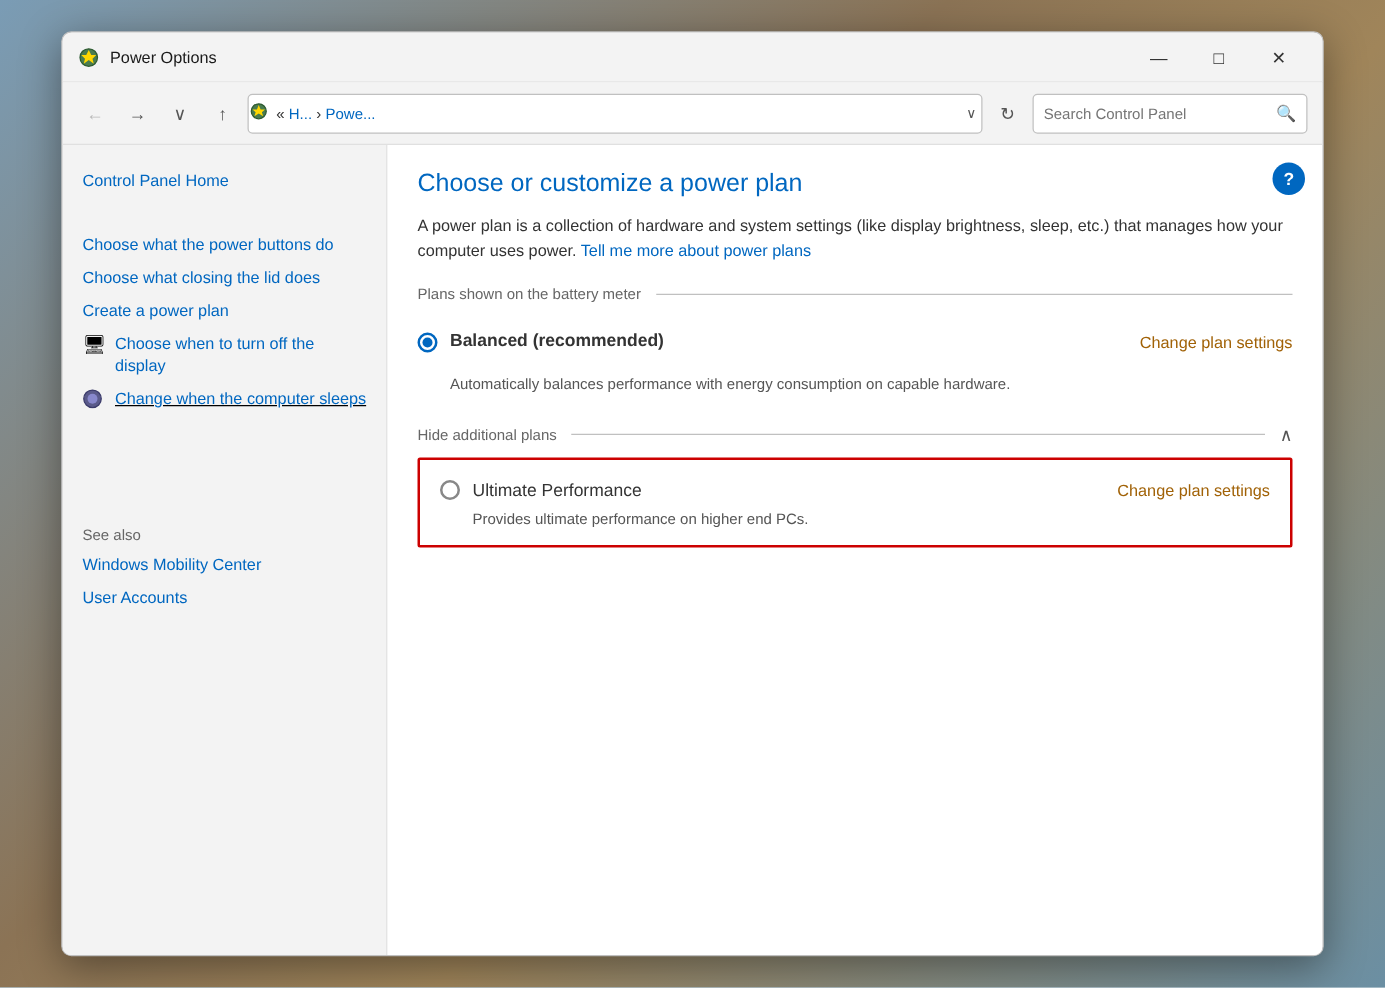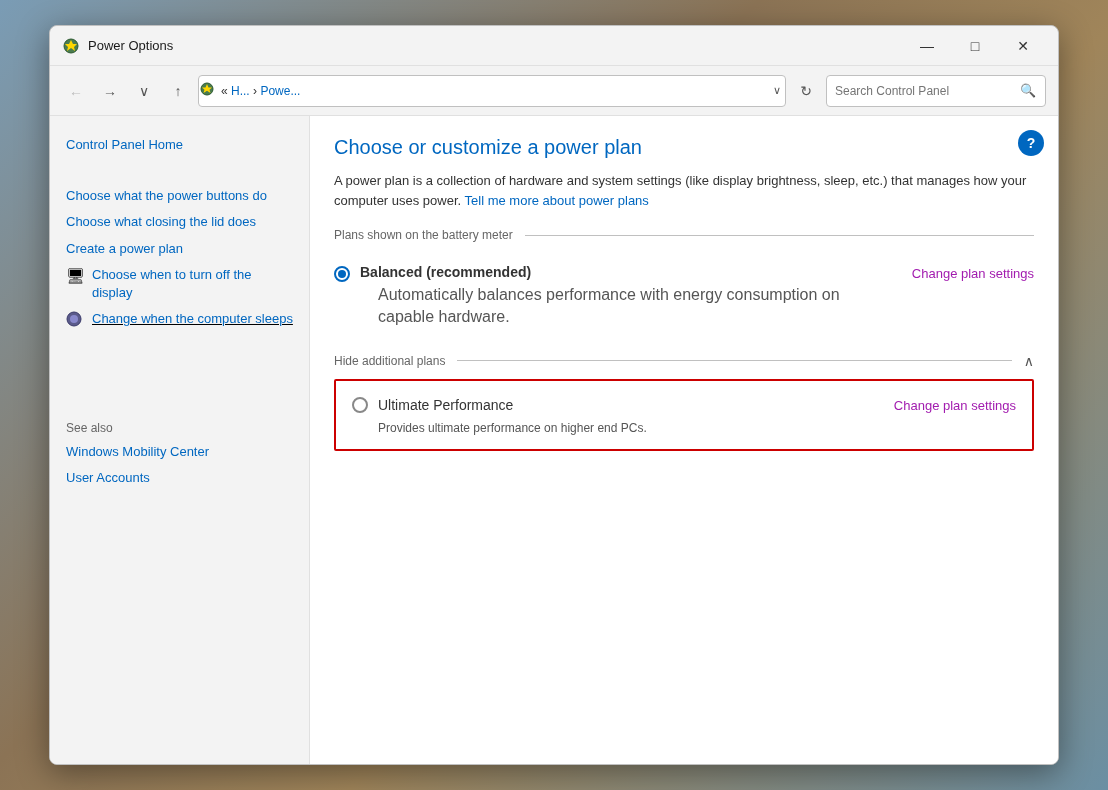--- a/index.html
+++ b/index.html
@@ -339,33 +339,32 @@
     }
 
     .plan-info {
       flex: 1;
     }
 
     .plan-name {
       font-size: 14px;
       color: #333;
       font-weight: 600;
-      margin-bottom: 4px;
+      margin-bottom: 19px;
     }
 
     .plan-desc {
-      font-size: 16px;
+      font-size: 12px;
       color: #555;
       line-height: 1.4;
-      margin-left: 18px;
     }
 
     .plan-settings-link {
       font-size: 13px;
-      color: #a21caf;
+      color: #a16207;
       cursor: pointer;
       white-space: nowrap;
       margin-left: 16px;
       margin-top: 2px;
     }
 
     .hide-section {
       display: flex;
       align-items: center;
       margin: 14px 0 10px;

